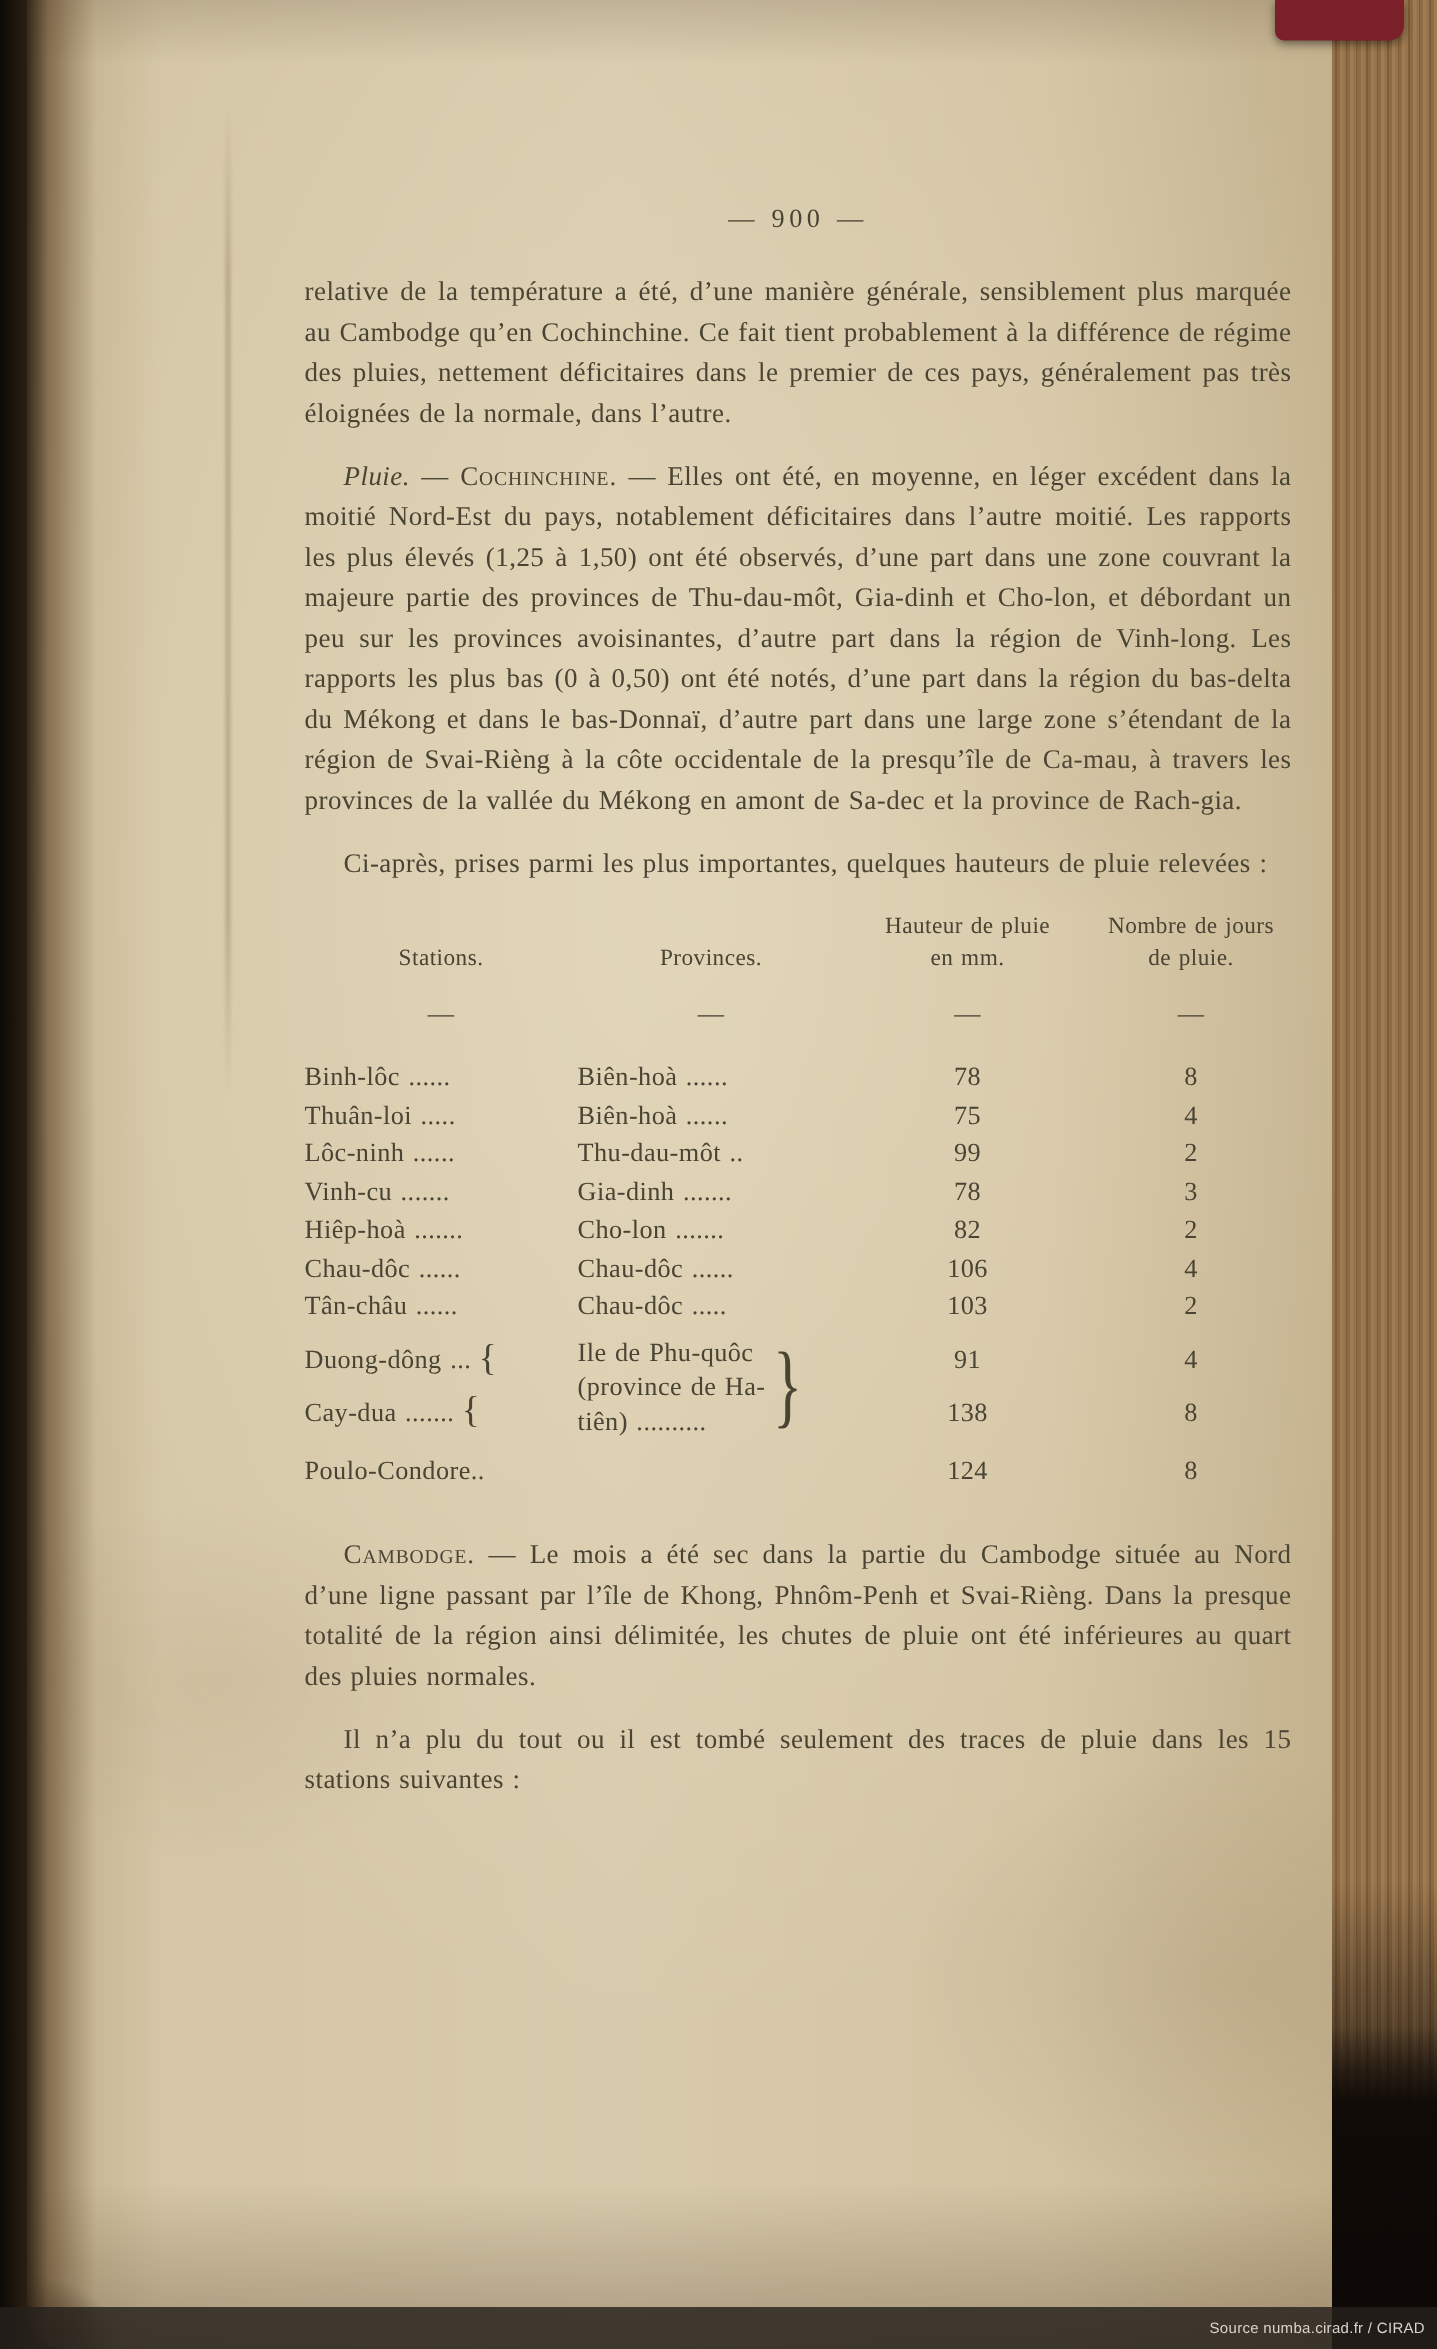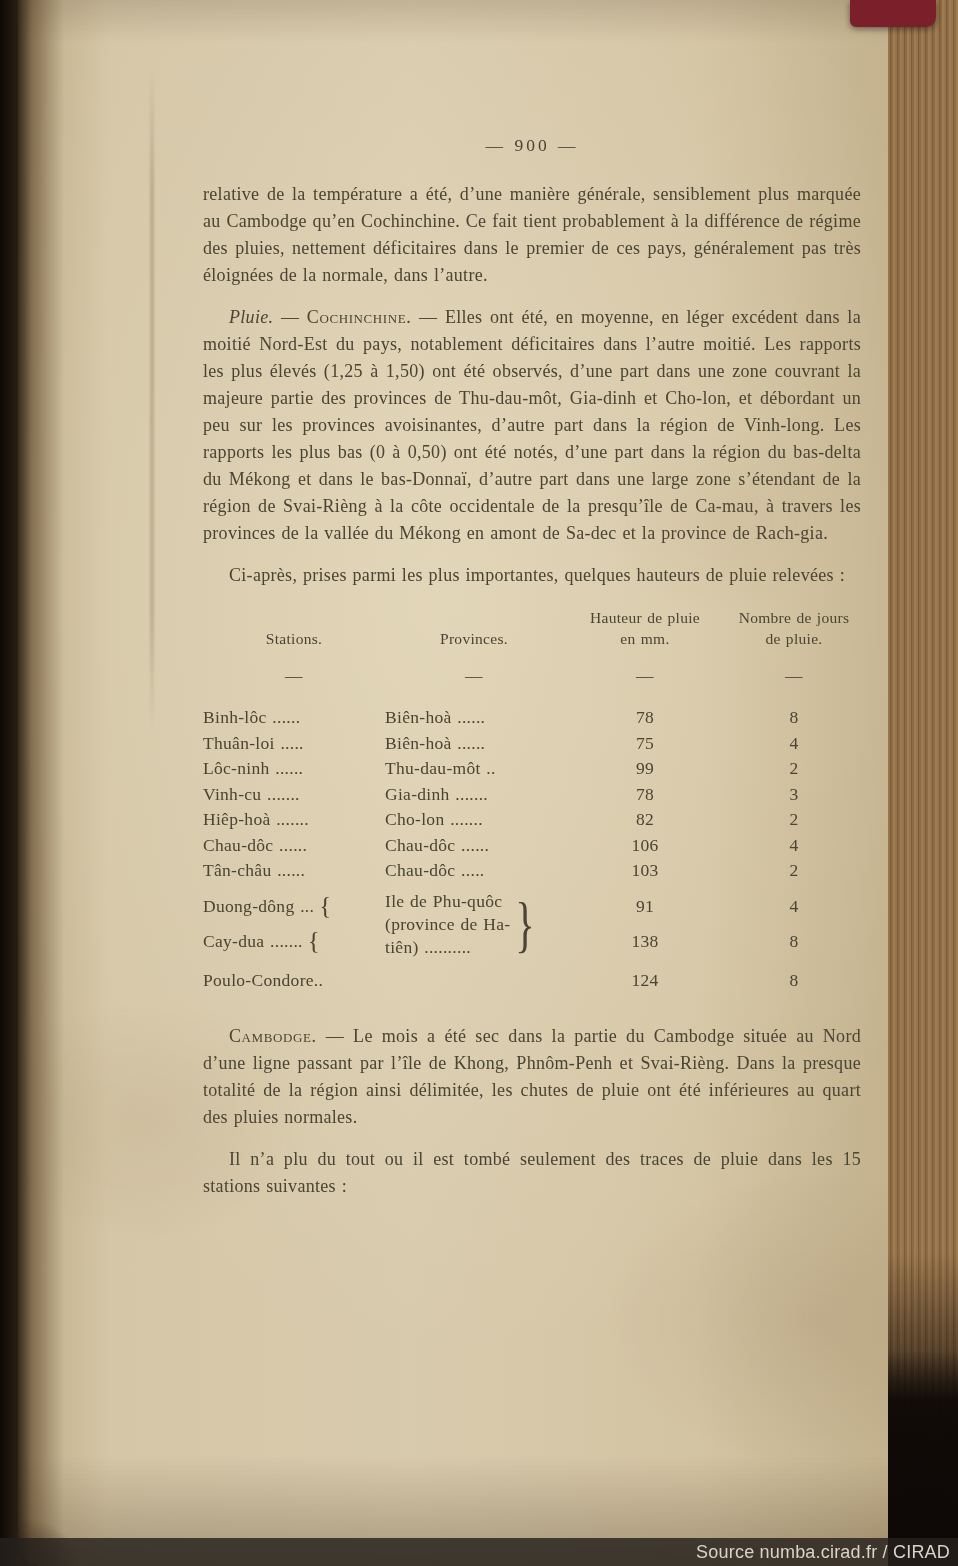--- a/index.html
+++ b/index.html
@@ -94,21 +94,21 @@
   .g-mm, .g-days { display:flex; flex-direction:column; justify-content:space-around; text-align:center; }
   .t-last { margin-top:9px; line-height:25px; }
 
   
   .credit-bar {
     position:absolute; left:0; right:0; bottom:0; height:28px;
     background:rgba(38,33,28,0.82);
     display:flex; align-items:center; justify-content:flex-end;
     padding-right:8px;
     font-family:"Liberation Sans","DejaVu Sans",sans-serif;
-    font-size:18px; color:#d8d4ca; letter-spacing:0.2px;
+    font-size:10px; color:#d8d4ca; letter-spacing:0.2px;
   }
 </style>
 </head>
 <body>
 
 <div class="scene">
 
   <div class="paper">
     <div class="crease"></div>
 

